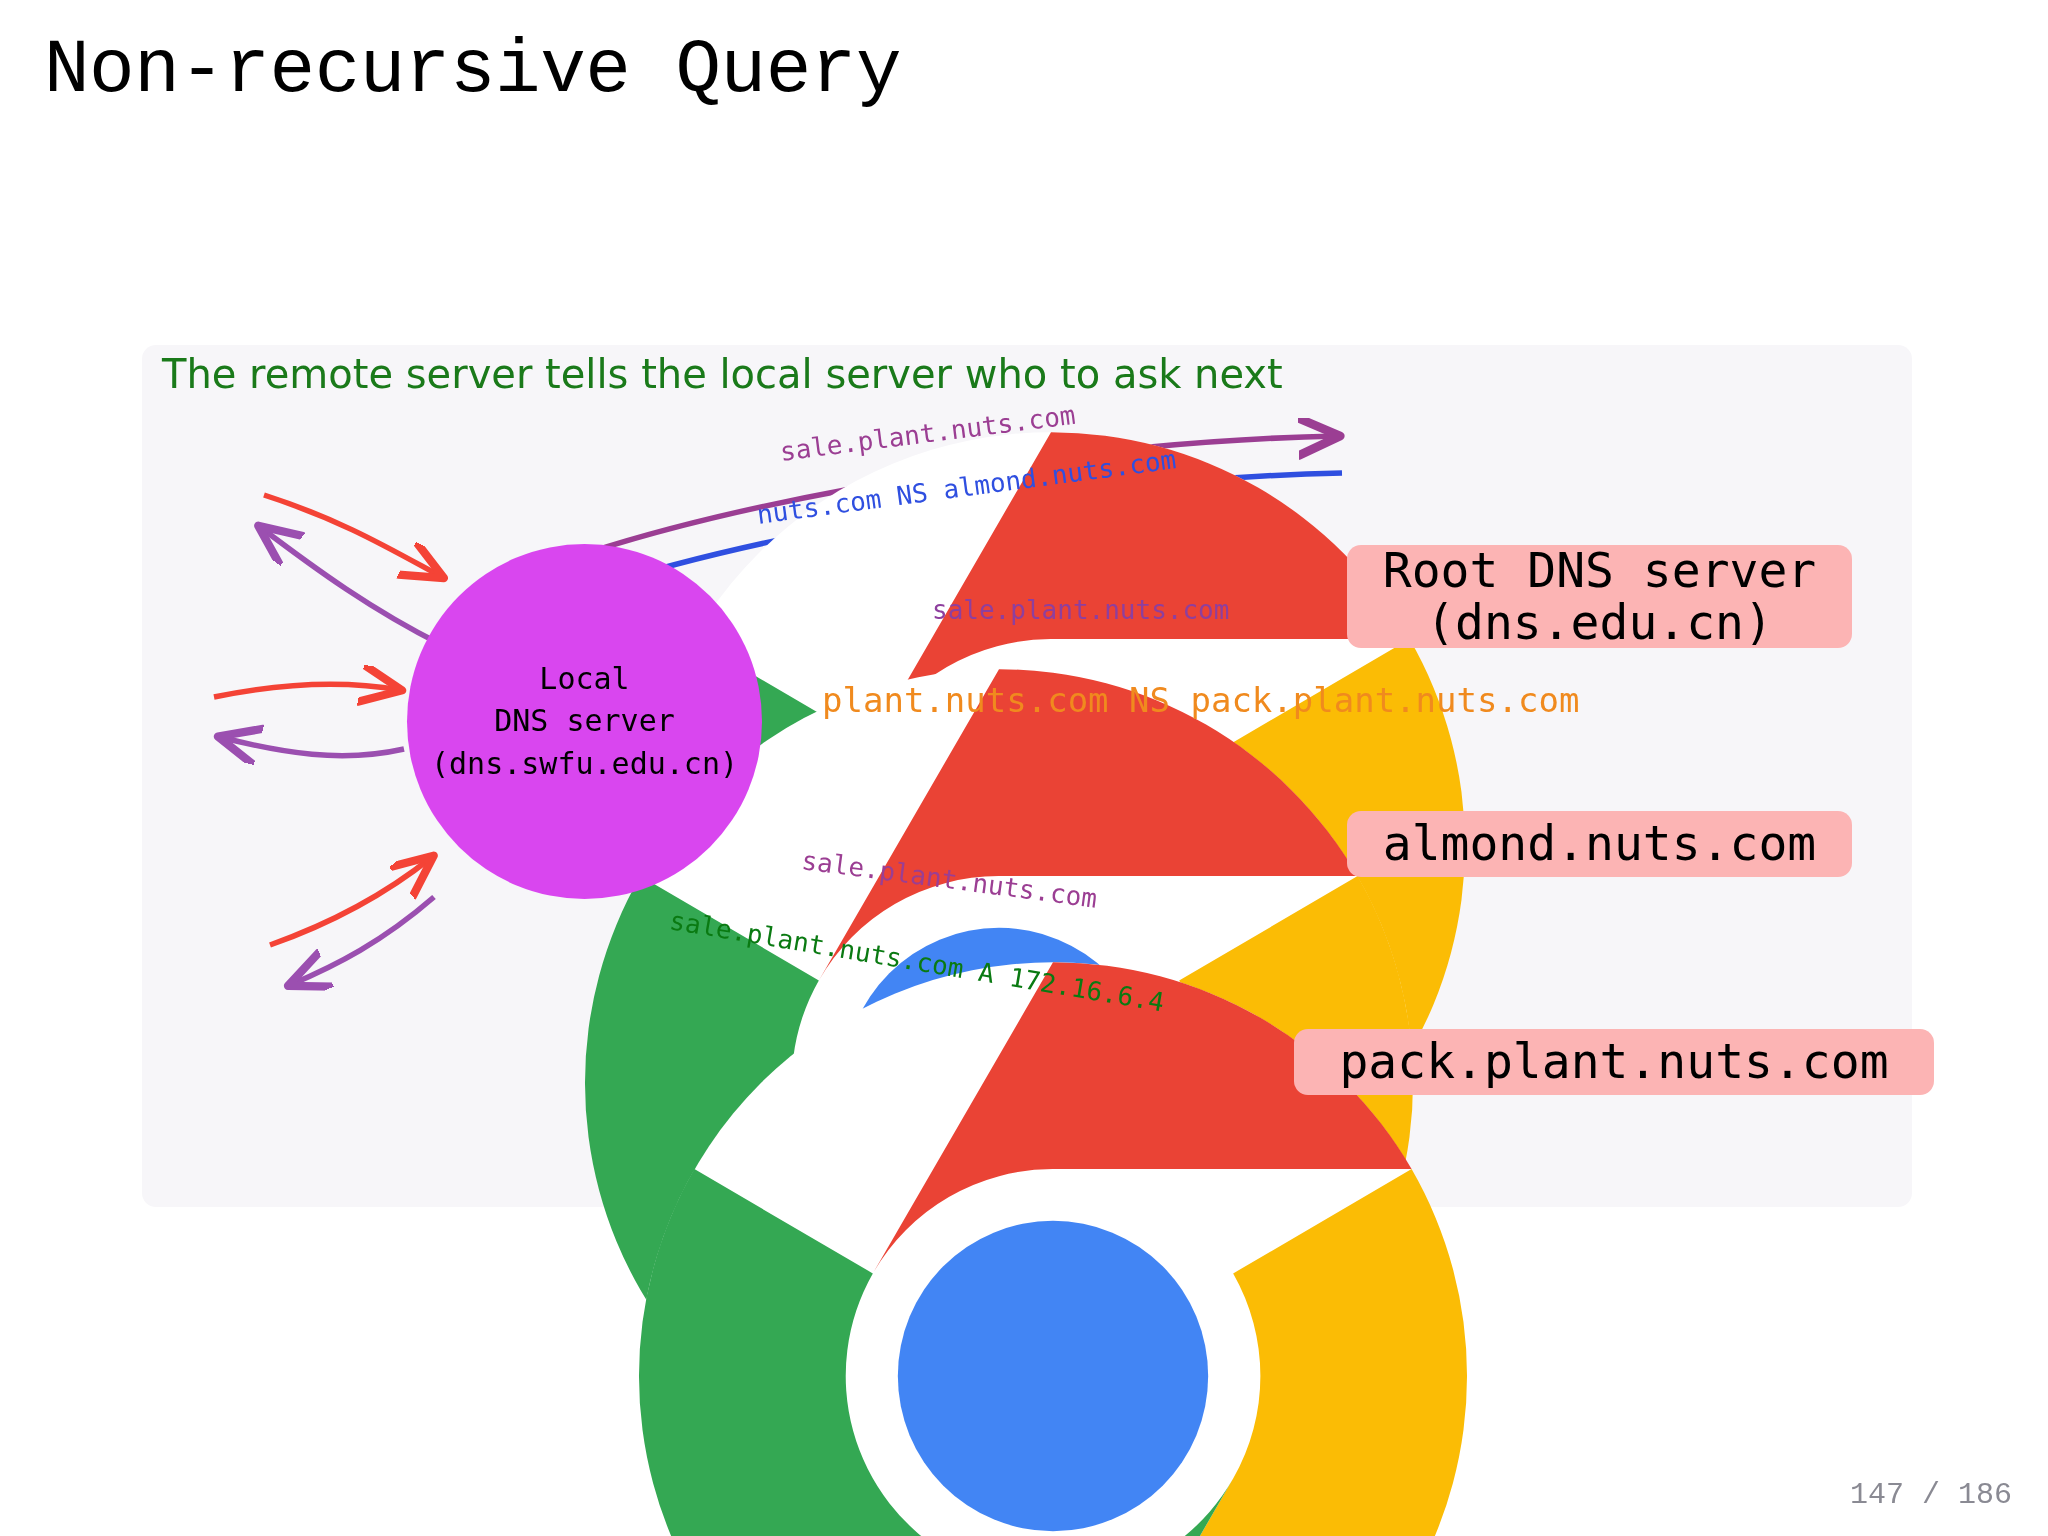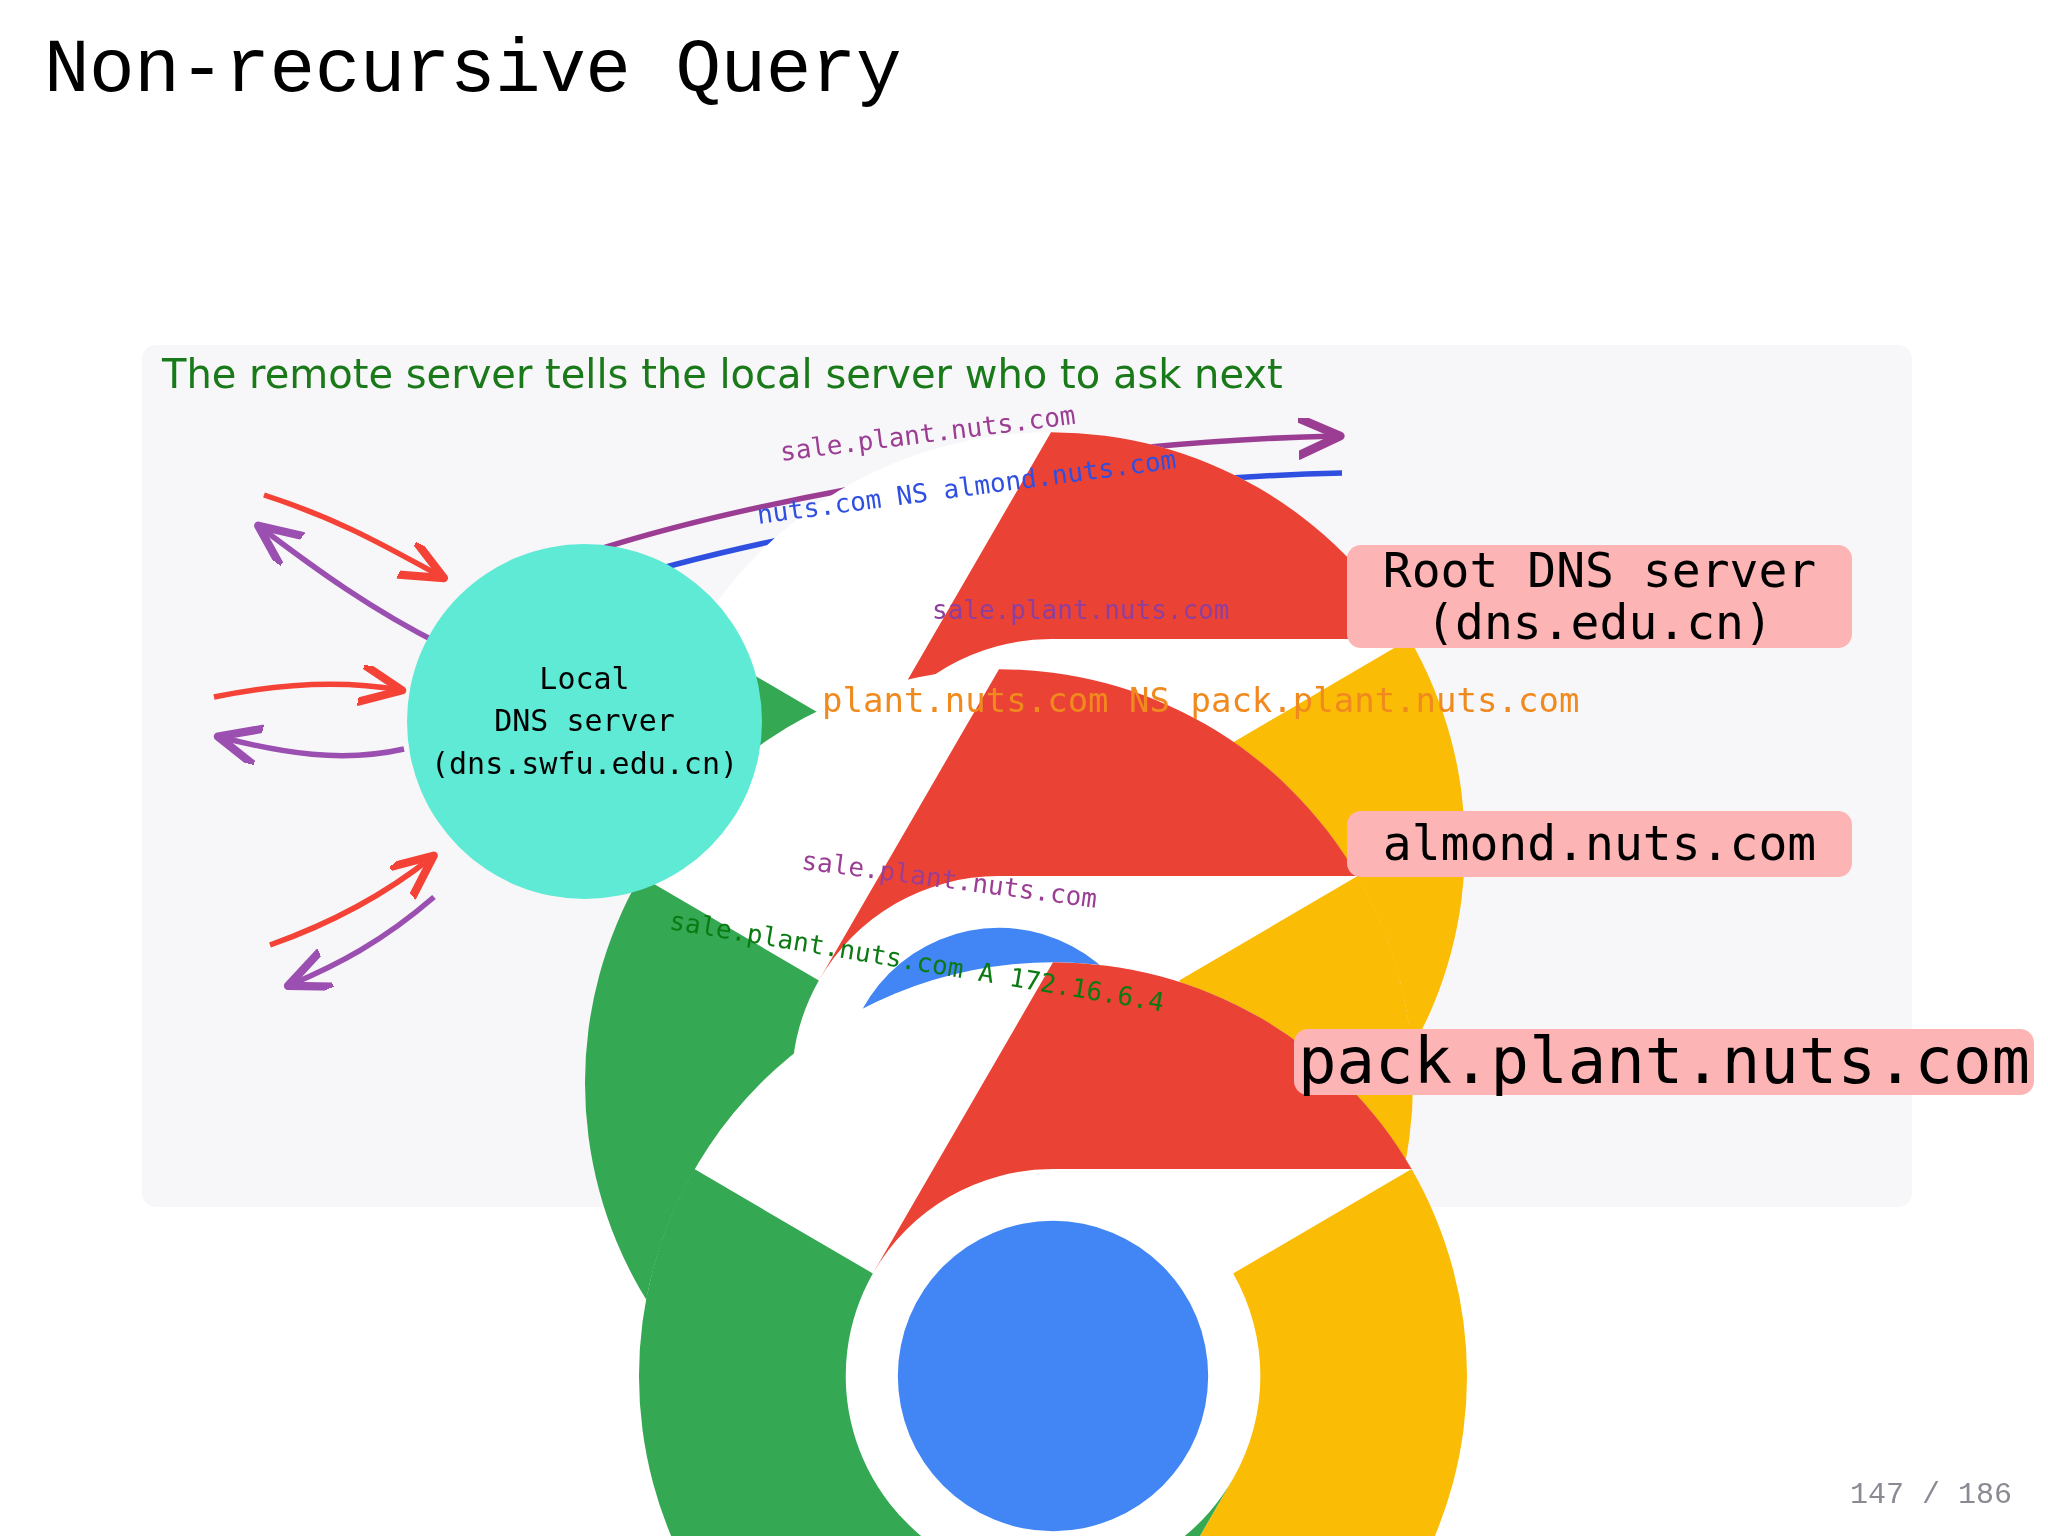--- a/index.html
+++ b/index.html
@@ -62,31 +62,31 @@
   }
   #node-root{
     left:1205px;top:200px;width:505px;height:103px;
     font-size:48px;
   }
   #node-almond{
     left:1205px;top:466px;width:505px;height:66px;
     font-size:48px;
   }
   #node-pack{
-    left:1152px;top:684px;width:740px;height:66px;
-    font-size:64px;
+    left:1152px;top:684px;width:640px;height:66px;
+    font-size:48px;
   }
 
   
   #node-local{
     position:absolute;
     left:265px;top:199px;
     width:355px;height:355px;
     border-radius:50%;
-    background:#5eead4;
+    background:#d946ef;
     display:flex;align-items:center;justify-content:center;
     text-align:center;
     font-family:"DejaVu Sans Mono", monospace;
     font-size:30px;
     line-height:1.42;
     color:#000;
     white-space:pre;
   }
 
   

